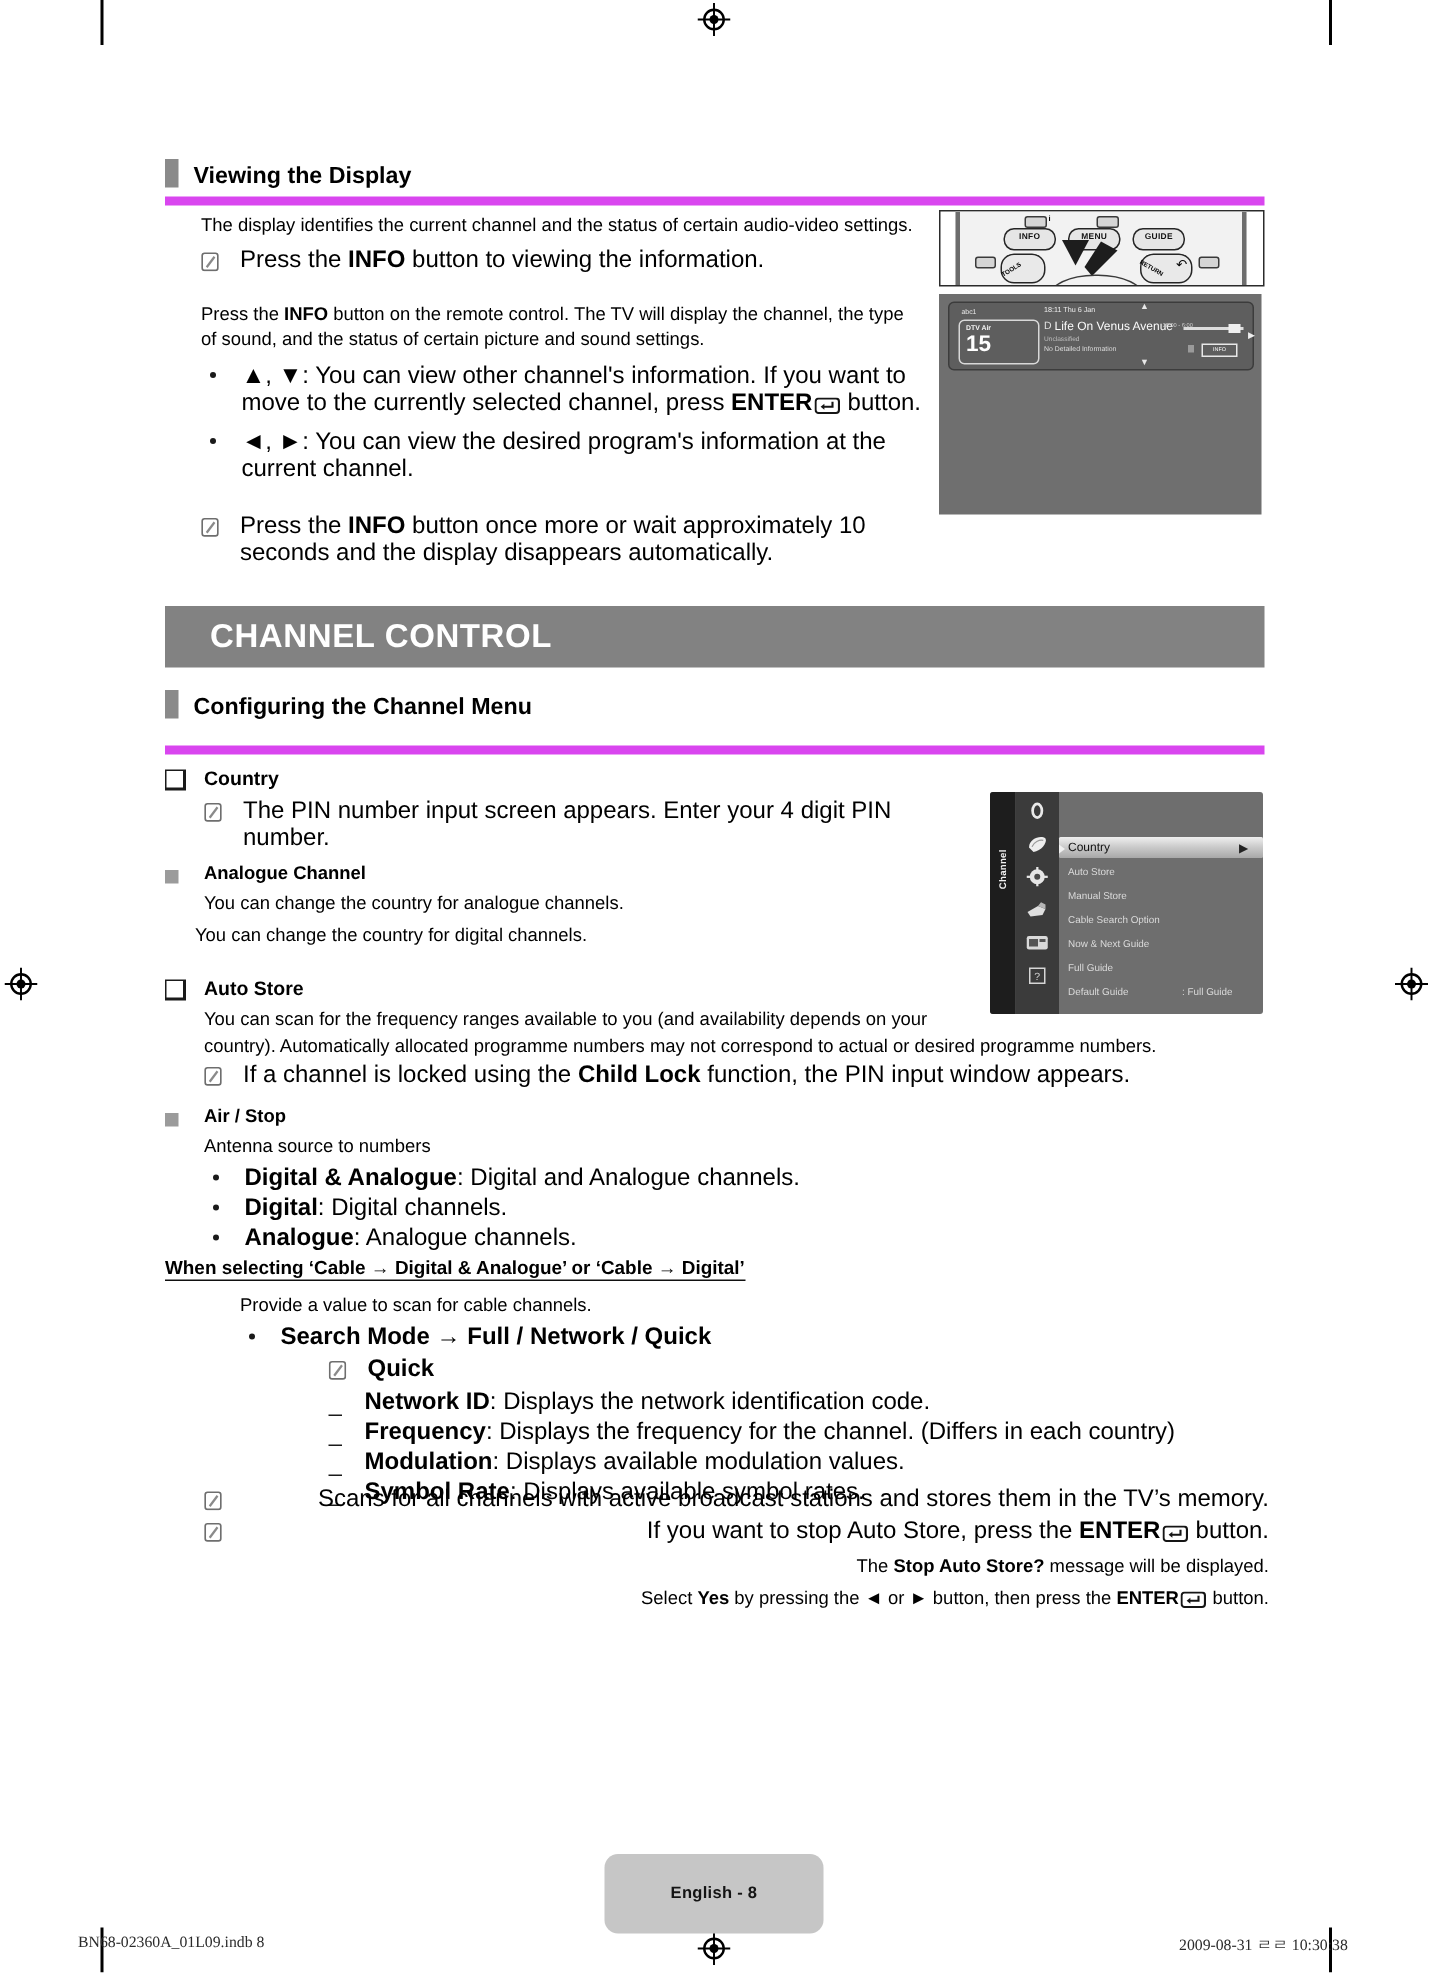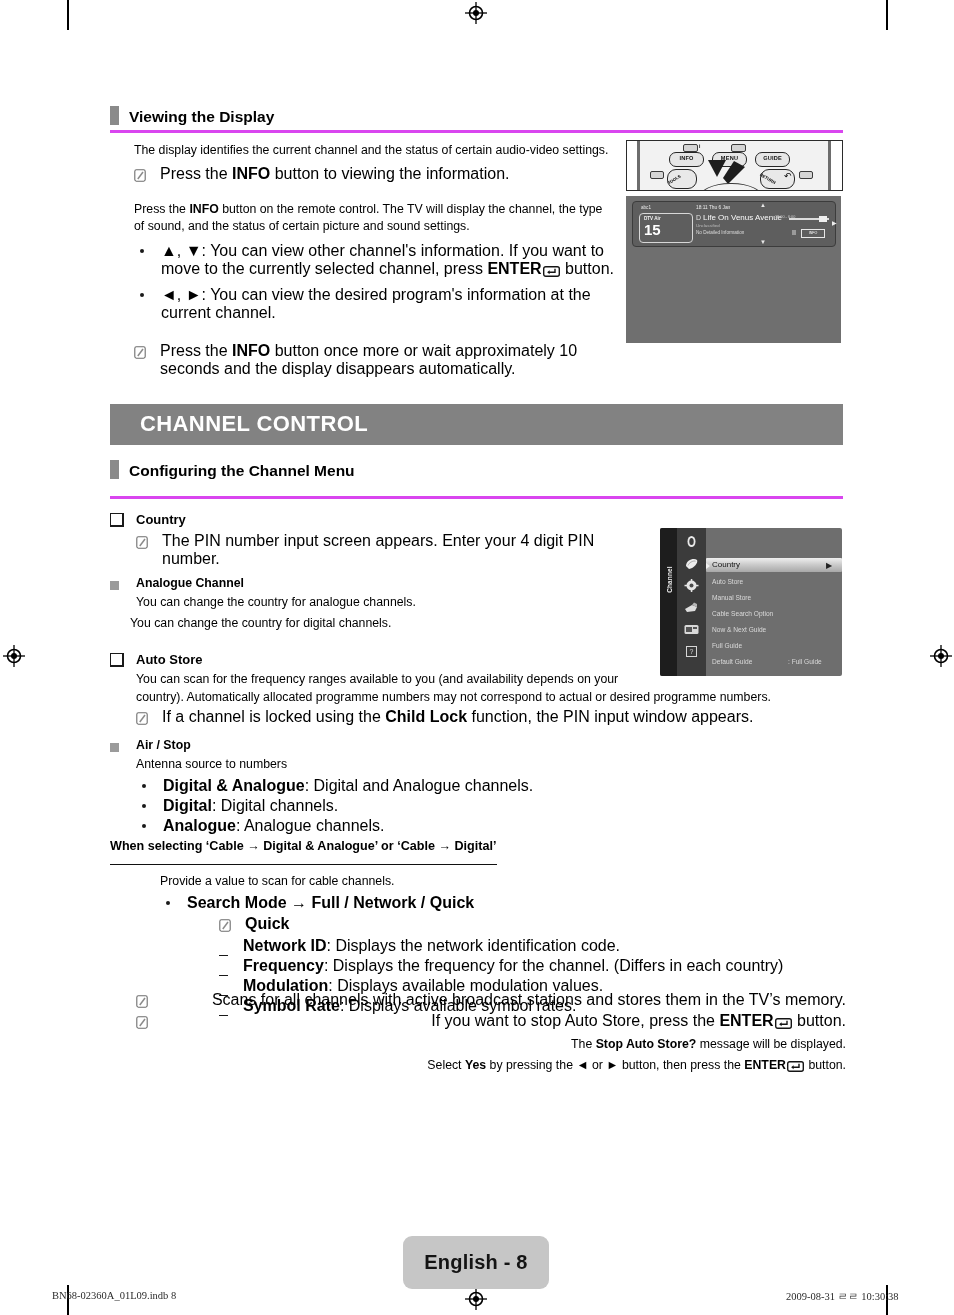--- a/index.html
+++ b/index.html
@@ -17,21 +17,21 @@
   
   .crop-mark{position:absolute;background:#000;}
   .reg{position:absolute;width:22px;height:22px;}
   .reg svg{display:block;}
 
   
   .bar-marker{
     display:inline-block;width:9px;height:19px;
     background:#8a8a8a;vertical-align:-3px;margin-right:10px;
   }
-  .rule{border-bottom:3px solid #d946ef;}
+  .rule{border-bottom:6px solid #d946ef;}
 
   .band{
     background:#828282;color:#fff;
     font-size:22px;font-weight:bold;letter-spacing:0.4px;
     padding:7px 0 8px 30px;
   }
 
   p, li, div.txt{font-size:12.3px;line-height:1.44;}
 
   .note-icon{
@@ -141,21 +141,21 @@
     border-radius:1px;
   }
   .osd-sel-txt{position:absolute;left:6px;top:32px;font-size:8px;color:#111;font-weight:normal;}
   .osd-sel-arrow{position:absolute;left:120px;top:33px;color:#222;font-size:8px;}
   .osd-val{position:absolute;left:82px;font-size:6.6px;color:#dadada;}
 
   
   .pagebadge{
     position:absolute;left:403px;top:1236px;width:146px;height:53px;
     background:#c6c6c6;border-radius:9px;
-    font-size:20px;font-weight:bold;color:#141414;
+    font-size:11px;font-weight:bold;color:#141414;
     text-align:center;line-height:53px;letter-spacing:0.2px;
   }
   .foot-left{position:absolute;left:52px;top:1290px;font-family:"Liberation Serif",serif;font-size:10.5px;color:#2b2b2b;}
   .foot-right{position:absolute;left:786px;top:1290px;font-family:"Liberation Serif",serif;font-size:10.5px;color:#2b2b2b;}
 </style>
 </head>
 <body>
 
 <div class="page">
 
@@ -437,21 +437,21 @@
       <span class="mk"><span class="dot"></span></span>
       <span class="txt"><b>Digital</b><span>: Digital channels.</span></span>
     </div>
     <div class="hang-b" style="margin-top:2px;margin-left:26px;padding-left:27px;">
       <span class="mk"><span class="dot"></span></span>
       <span class="txt"><b>Analogue</b><span>: Analogue channels.</span></span>
     </div>
   </div>
 
   <div style="position:absolute;left:110px;top:836px;width:733px;">
-    <div style="display:inline-block;font-size:12.6px;font-weight:bold;border-bottom:1.3px solid #111;padding-bottom:11px;">When selecting ‘Cable → Digital &amp; Analogue’ or ‘Cable → Digital’</div>
+    <div style="display:inline-block;font-size:12.6px;font-weight:bold;border-bottom:1.3px solid #111;padding-bottom:1px;">When selecting ‘Cable → Digital &amp; Analogue’ or ‘Cable → Digital’</div>
 
     <div class="txt" style="margin-top:8px;margin-left:50px;">Provide a value to scan for cable channels.</div>
 
     <div class="hang-b" style="margin-top:3px;margin-left:50px;padding-left:27px;">
       <span class="mk"><span class="dot"></span></span>
       <span class="txt" style="font-weight:bold;">Search Mode → Full / Network / Quick</span>
     </div>
 
     <div class="hang-n" style="margin-top:3px;margin-left:109px;">
       <span class="mk">

